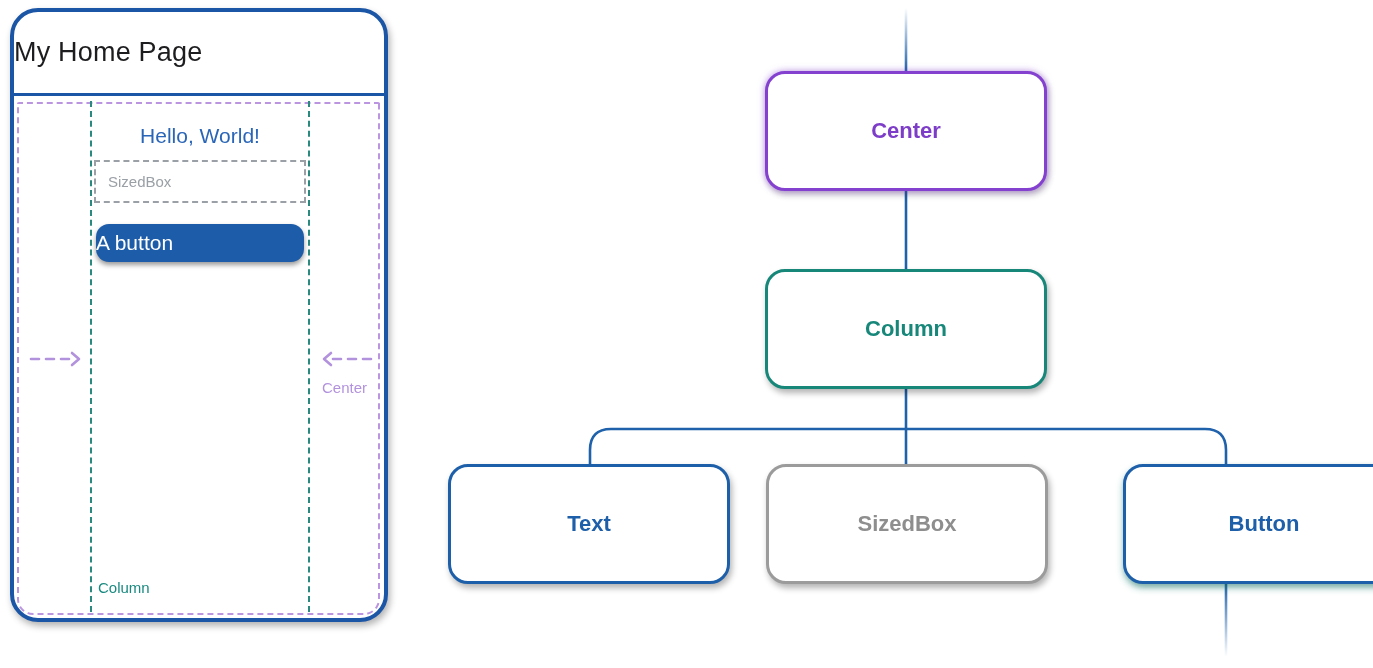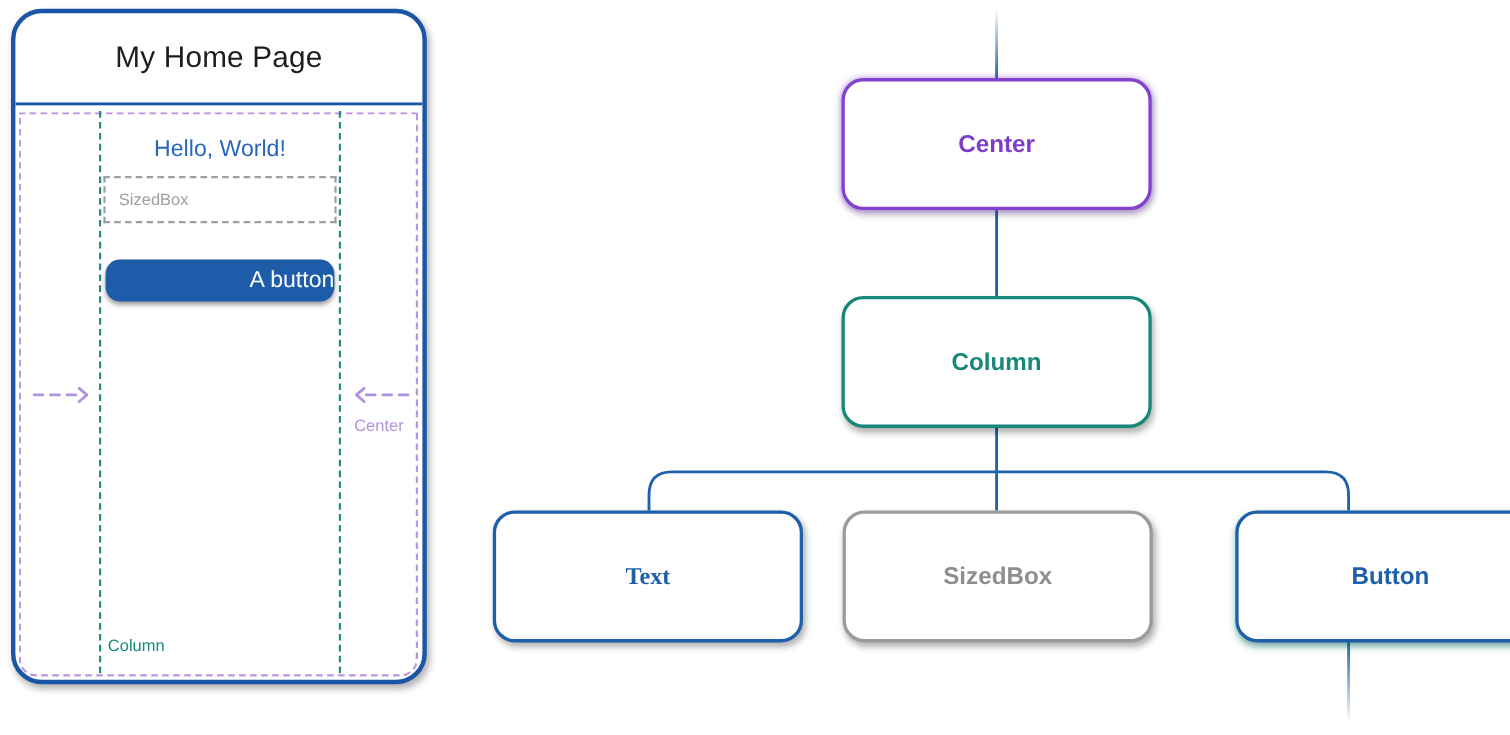--- a/index.html
+++ b/index.html
@@ -9,21 +9,21 @@
 
   
   .phone {
     position:absolute; left:10px; top:8px; width:378px; height:614px;
     border:4px solid #1b55a5; border-radius:28px; background:#fff;
     box-shadow:2px 4px 7px rgba(0,0,0,.30);
     display:flex; flex-direction:column;
   }
   .phone-header {
     height:84px; border-bottom:3px solid #1b55a5; border-radius:24px 24px 0 0;
-    display:flex; align-items:center; justify-content:center;
+    display:flex; align-items:center; 
     font-size:27px; color:#1d1d1f; letter-spacing:.2px;
   }
   .phone-body { position:relative; flex:1;text-decoration:underline; }
   .center-boundary {
     position:absolute; left:3px; right:4px; top:6px; bottom:3px;
     border:2px dashed #bb95e0; border-radius:2px 2px 16px 16px;
   }
   .col-guide {
     position:absolute; top:5px; bottom:6px; width:0;
     border-left:2px dashed #2a8a80;
@@ -32,24 +32,24 @@
   .col-guide.right { left:294px; }
 
   .col-content { position:absolute; left:78px; top:0; width:216px; text-align:center; }
   .greeting { margin-top:28px; font-size:21px; color:#2a66b8; }
   .sizedbox-ph {
     margin:12px 2px 0 2px; height:43px;
     border:2px dashed #9aa0a6; display:flex; align-items:center;
     padding-left:12px; font-size:15px; color:#9aa0a6; text-align:left;
   }
   .a-button {
-    margin:33px 4px 0 4px; height:38px; width:calc(100% - 8px);
+    margin:21px 4px 0 4px; height:38px; width:calc(100% - 8px);
     border:none; border-radius:13px; background:#1d5ca8; color:#ffffff;
     font-family:"Liberation Sans", sans-serif; font-size:21px;
-    display:flex; align-items:center; justify-content:flex-end;
+    display:flex; align-items:center; justify-content:flex-start;
     box-shadow:0 3px 5px rgba(0,0,0,.40); cursor:pointer;
   }
   .arrow { position:absolute; top:255px; width:58px; height:16px; }
   .arrow.left  { left:14px; }
   .arrow.right { left:303px; }
   .annotation { position:absolute; font-size:15px; }
   .annotation.center-lbl { left:308px; top:283px; color:#b292dd; }
   .annotation.column-lbl { left:84px;  top:483px; color:#1a8a80; }
 
   
@@ -62,21 +62,21 @@
   }
   .node.purple { border-color:#8440cf; color:#7d3dc8;
                  box-shadow:0 0 7px rgba(132,64,207,.55), 2px 4px 6px rgba(0,0,0,.22); }
   .node.teal   { border-color:#17877a; color:#17877a; box-shadow:2px 4px 6px rgba(0,0,0,.30); }
   .node.blue   { border-color:#1d5fa9; color:#1d5fa9; box-shadow:2px 4px 6px rgba(0,0,0,.30); }
   .node.gray   { border-color:#9b9b9b; color:#8e8e8e; box-shadow:2px 4px 6px rgba(0,0,0,.30); }
   .node.btn-glow { box-shadow:0 4px 7px rgba(23,135,122,.45), 2px 3px 5px rgba(0,0,0,.18); }
 
   .node-center   { left:765px;  top:71px;  }
   .node-column   { left:765px;  top:269px; }
-  .node-text     { left:448px;  top:464px;font-family:Liberation Serif, serif; }
+  .node-text     { left:448px;  top:464px; }
   .node-sizedbox { left:766px;  top:464px; }
   .node-button   { left:1123px; top:464px; }
 </style>
 </head>
 <body>
 
 <div class="stage">
 
   <div class="phone">
     <div class="phone-header">

